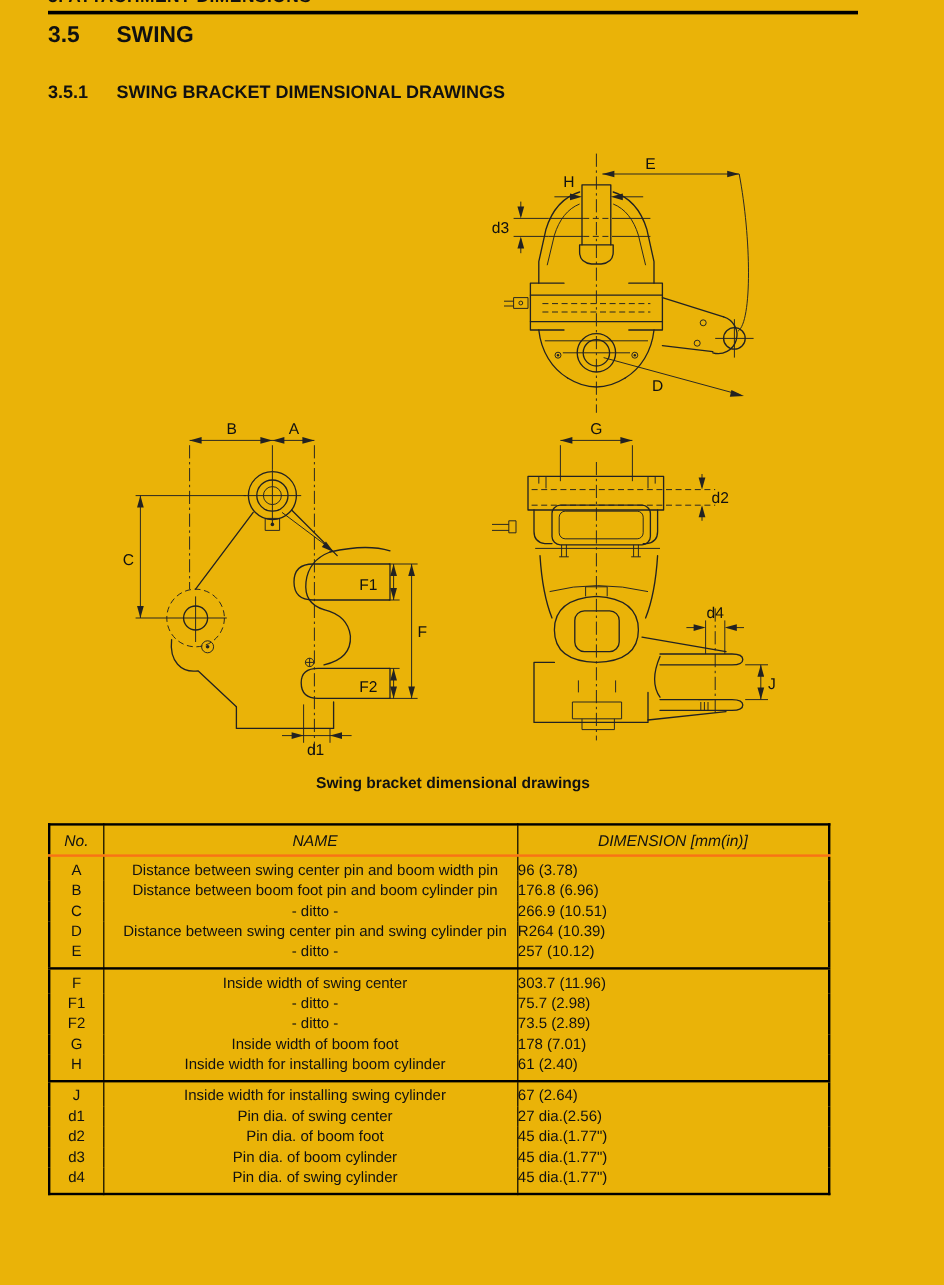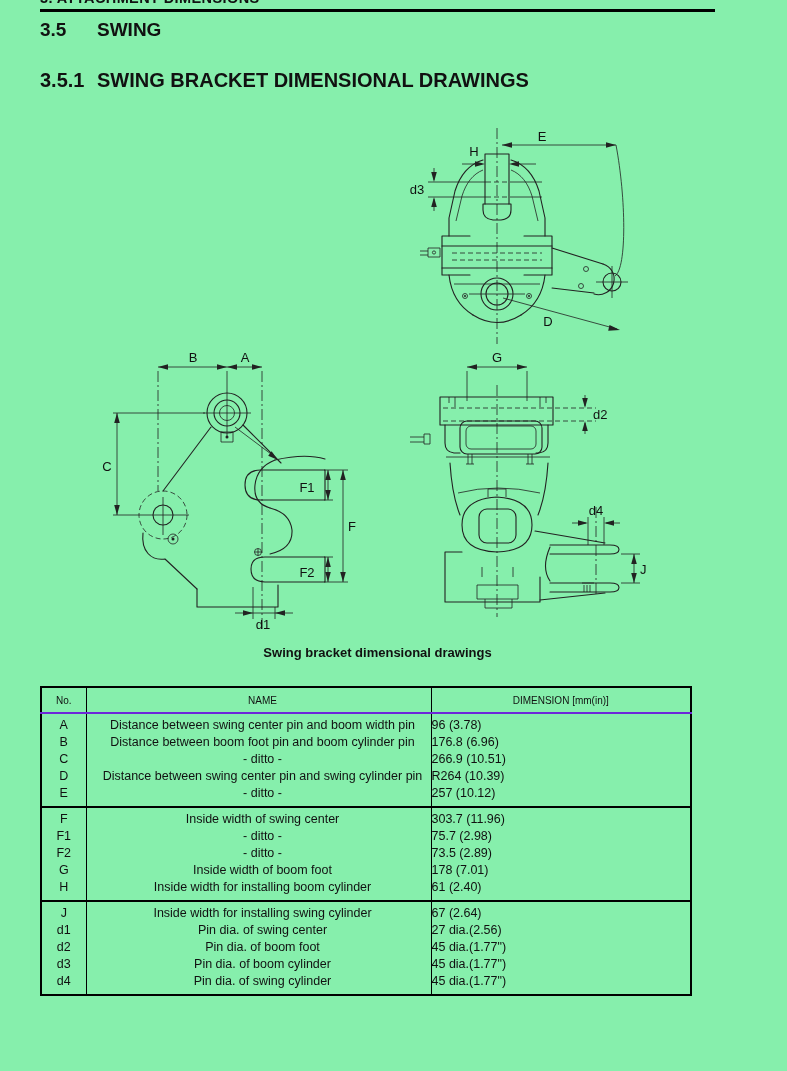--- a/index.html
+++ b/index.html
@@ -1,28 +1,28 @@
 <!DOCTYPE html>
 <html><head>
 <meta charset="utf-8">
 <style>
   html,body{margin:0;padding:0;background:#888;}
   #page{
-    position:relative;width:787px;height:1071px;background:#86efac;
+    position:relative;width:787px;height:1071px;background:#eab308;
     font-family:"Liberation Sans","DejaVu Sans",sans-serif;color:#111;
     overflow:hidden;margin:0 auto;
   }
   
   #running-header-clip{position:absolute;left:40px;top:0;width:420px;height:8px;overflow:hidden;}
   #running-header-clip span{display:block;margin-top:-10px;font-size:14.5px;font-weight:bold;letter-spacing:.4px;white-space:nowrap;}
   #top-rule{position:absolute;left:40px;top:9px;width:675px;height:3px;background:#000;}
   .sec-num{position:absolute;left:40px;font-weight:bold;white-space:nowrap;}
   .sec-title{position:absolute;left:97px;font-weight:bold;white-space:nowrap;}
   .h1{top:19px;font-size:19px;}
-  .h2{top:69px;font-size:20px;}
+  .h2{top:69px;font-size:15px;}
   
   svg{position:absolute;overflow:visible;}
   #svg-top{left:390px;top:118px;}
   #svg-left{left:85px;top:345px;}
   #svg-right{left:400px;top:345px;}
   .ol{fill:none;stroke:#222;stroke-width:1.1;stroke-linecap:round;stroke-linejoin:round;}
   .thin{fill:none;stroke:#222;stroke-width:.8;}
   .cl{fill:none;stroke:#222;stroke-width:.8;stroke-dasharray:11 3 2 3;}
   .hid{fill:none;stroke:#222;stroke-width:.8;stroke-dasharray:5 3;}
   .ah{fill:#222;stroke:none;}
@@ -30,21 +30,21 @@
   text.dim{font-family:"Liberation Sans","DejaVu Sans",sans-serif;font-size:13px;fill:#111;}
   
   #figure-caption{position:absolute;left:40px;top:645px;width:675px;text-align:center;font-weight:bold;font-size:13px;}
   #page-number{position:absolute;left:40px;top:1036px;width:675px;text-align:center;font-weight:bold;font-size:14px;}
   
   #dim-table{position:absolute;left:40px;top:686px;width:650px;border-collapse:collapse;table-layout:fixed;font-size:12.5px;}
   #dim-table col.c-no{width:45px;}
   #dim-table col.c-name{width:345px;}
   #dim-table col.c-dim{width:260px;}
   #dim-table{border:2px solid #000;}
-  #dim-table thead th{font-weight:normal;font-size:10px;height:24px;border-bottom:2px solid #6d28d9;padding:0;}
+  #dim-table thead th{font-weight:normal;font-size:13px;height:24px;border-bottom:2px solid #f97316;padding:0;font-style:italic;}
   #dim-table tbody{border-top:2px solid #000;}
   #dim-table td{padding:0;line-height:17px;vertical-align:top;}
   #dim-table .no{text-align:center;border-right:1px solid #000;}
   #dim-table .name{text-align:center;padding-left:8px;border-right:1px solid #000;}
   #dim-table .dim{}
   #dim-table th.no,#dim-table th.name{border-right:1px solid #000;}
   #dim-table tbody tr:first-child td{padding-top:3px;}
   #dim-table tbody tr:last-child td{padding-bottom:4px;}
 </style>
 </head>

